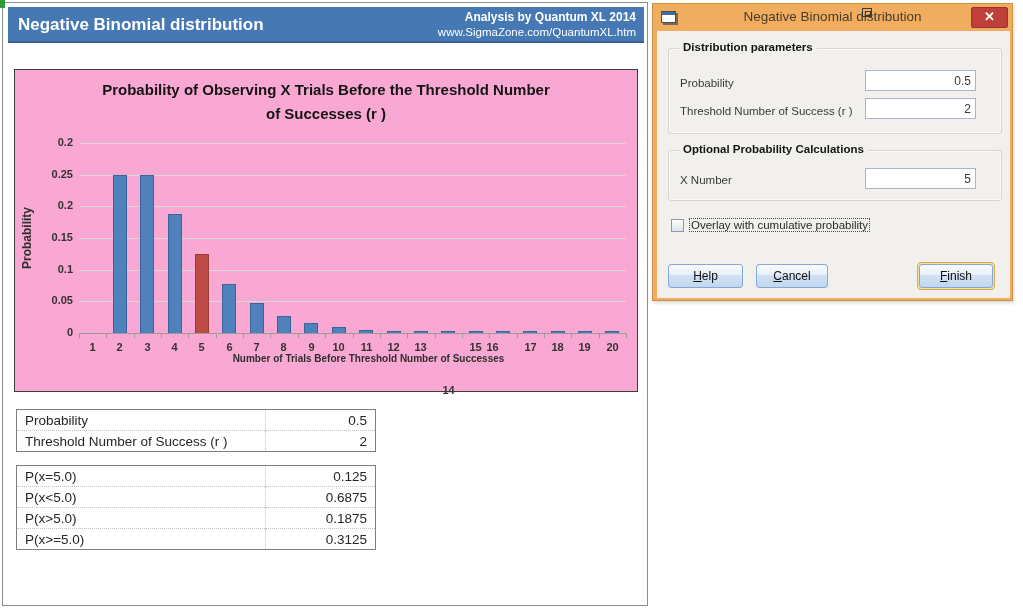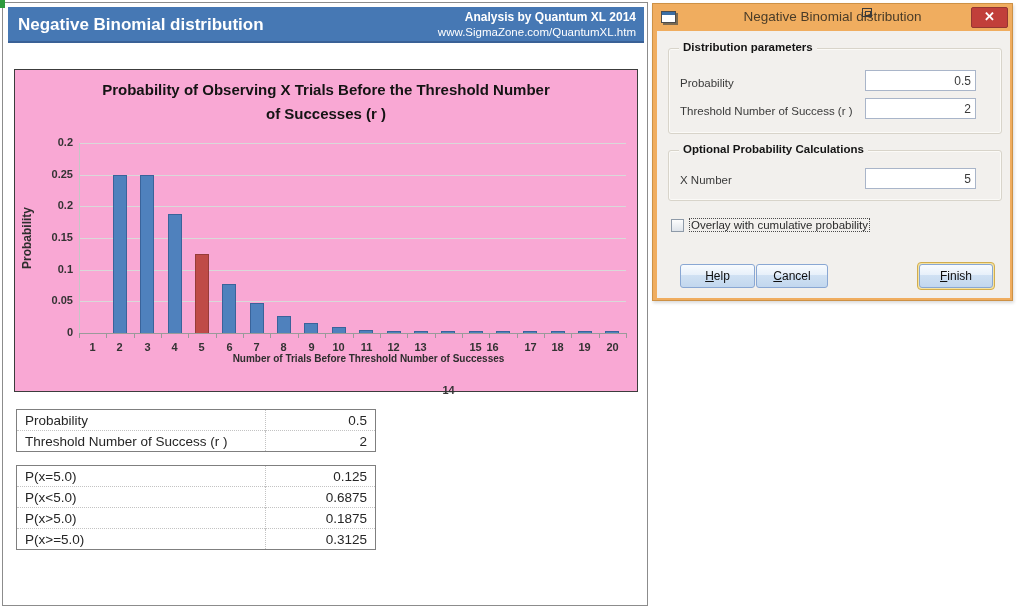--- a/index.html
+++ b/index.html
@@ -79,21 +79,21 @@
 
   .chk-row { position:absolute; left:14px; top:187px; height:15px; cursor:default; }
   .chk-box { position:absolute; left:0; top:1px; width:13px; height:13px;
              border:1px solid #8e9aa8; background:linear-gradient(180deg,#fdfdfd,#dfe4ea); cursor:pointer; }
   .chk-label { position:absolute; left:19px; top:1px; font-size:11.5px; color:#2a2a2a;
                white-space:nowrap; outline:1px dotted #4a4a4a; padding:0 1px; }
 
   .dlg-btn { position:absolute; top:233px; height:24px; border:1px solid #89a7d3; border-radius:3px;
              background:linear-gradient(180deg,#f8fbfe 0%,#e7f0fa 45%,#d0e1f3 46%,#c2d7ee 100%);
              font-family:"Liberation Sans",sans-serif; font-size:12px; color:#0f0f0f; cursor:pointer; }
-  .btn-help   { left:11px;  width:75px;margin-left:12px; }
+  .btn-help   { left:11px;  width:75px; }
   .btn-cancel { left:99px;  width:72px; }
   .finish-ring { position:absolute; left:260px; top:231px; width:78px; height:28px;
                  border:1px solid #d2ad4e; background:#f4e3a4; border-radius:4px; }
   .btn-finish { left:262px; width:74px; }
   .dlg-btn .key { text-decoration:underline; }
 </style>
 </head>
 <body>
 
 <div class="stage">

